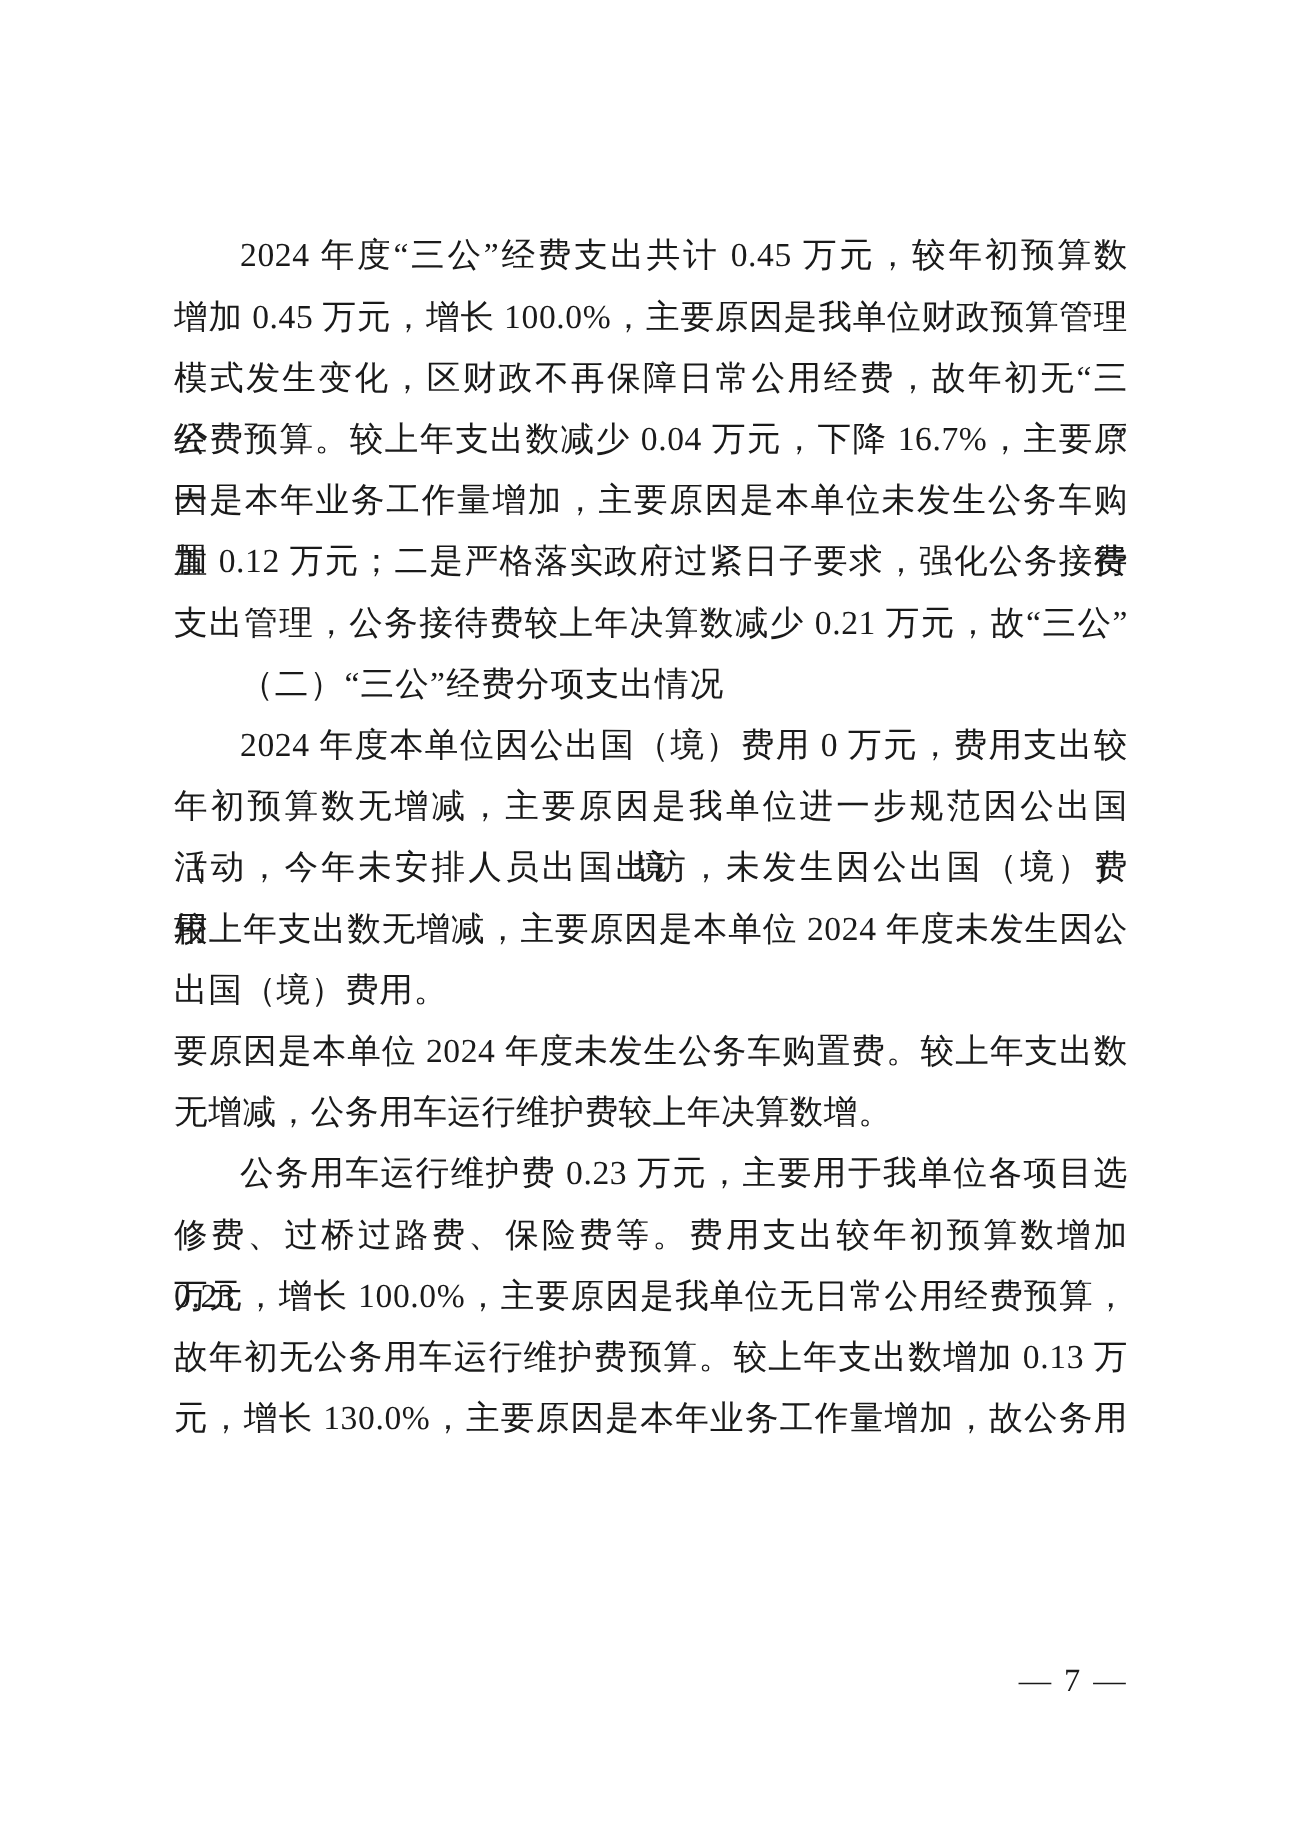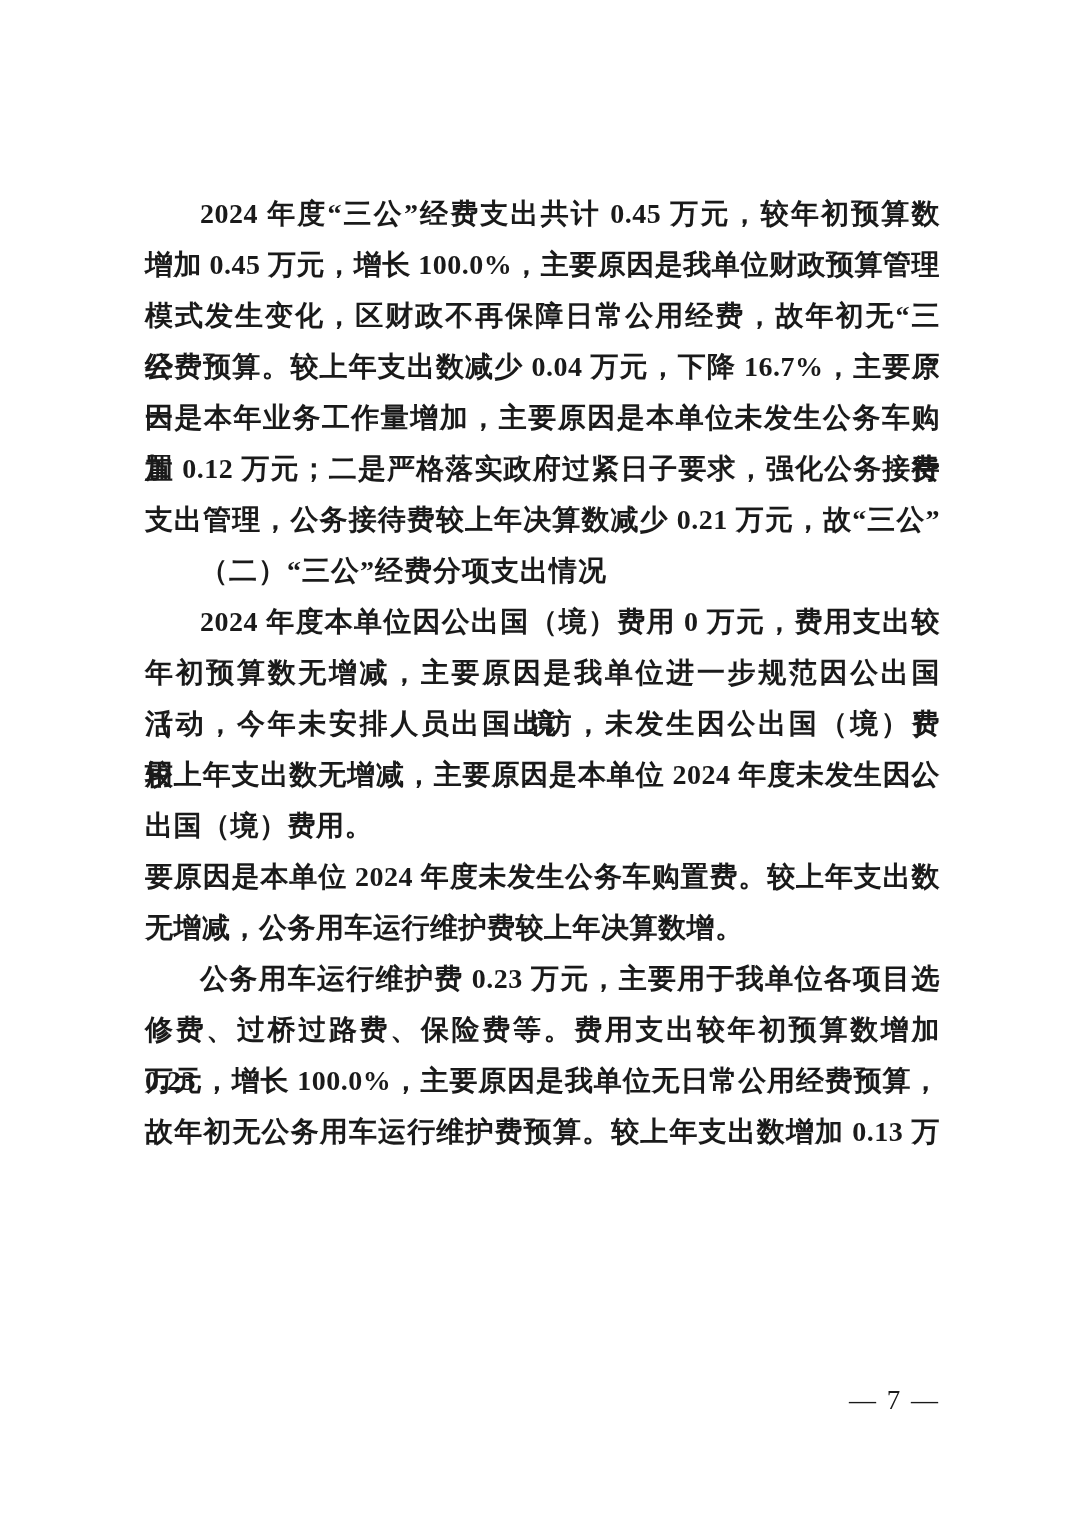--- a/index.html
+++ b/index.html
@@ -23,21 +23,20 @@
     width: 795px;
   }
   .line {
     font-size: 28px;
     height: 51px;
     line-height: 51px;
     text-align: justify;
     text-align-last: justify;
     text-justify: inter-character;
     letter-spacing: 0.5px;
-    font-weight: bold;
   }
   .line.indent {
     text-indent: 55px;
   }
   .line.para-end {
     text-align-last: left;
   }
   .line.heading {
     letter-spacing: 1px;
   }
@@ -68,15 +67,16 @@
       <div class="line">年初预算数无增减，主要原因是我单位进一步规范因公出国（境）</div>
       <div class="line">活动，今年未安排人员出国出访，未发生因公出国（境）费用。</div>
       <div class="line">较上年支出数无增减，主要原因是本单位 2024 年度未发生因公</div>
       <div class="line para-end">出国（境）费用。</div>
       <div class="line">要原因是本单位 2024 年度未发生公务车购置费。较上年支出数</div>
       <div class="line para-end">无增减，公务用车运行维护费较上年决算数增。</div>
       <div class="line indent">公务用车运行维护费 0.23 万元，主要用于我单位各项目选</div>
       <div class="line">修费、过桥过路费、保险费等。费用支出较年初预算数增加 0.23</div>
       <div class="line">万元，增长 100.0%，主要原因是我单位无日常公用经费预算，</div>
       <div class="line">故年初无公务用车运行维护费预算。较上年支出数增加 0.13 万</div>
+      <div class="line">元，增长 130.0%，主要原因是本年业务工作量增加，故公务用</div>
     </div>
   <div class="page-number">— 7 —</div>
 </div>
 
 </body></html>

